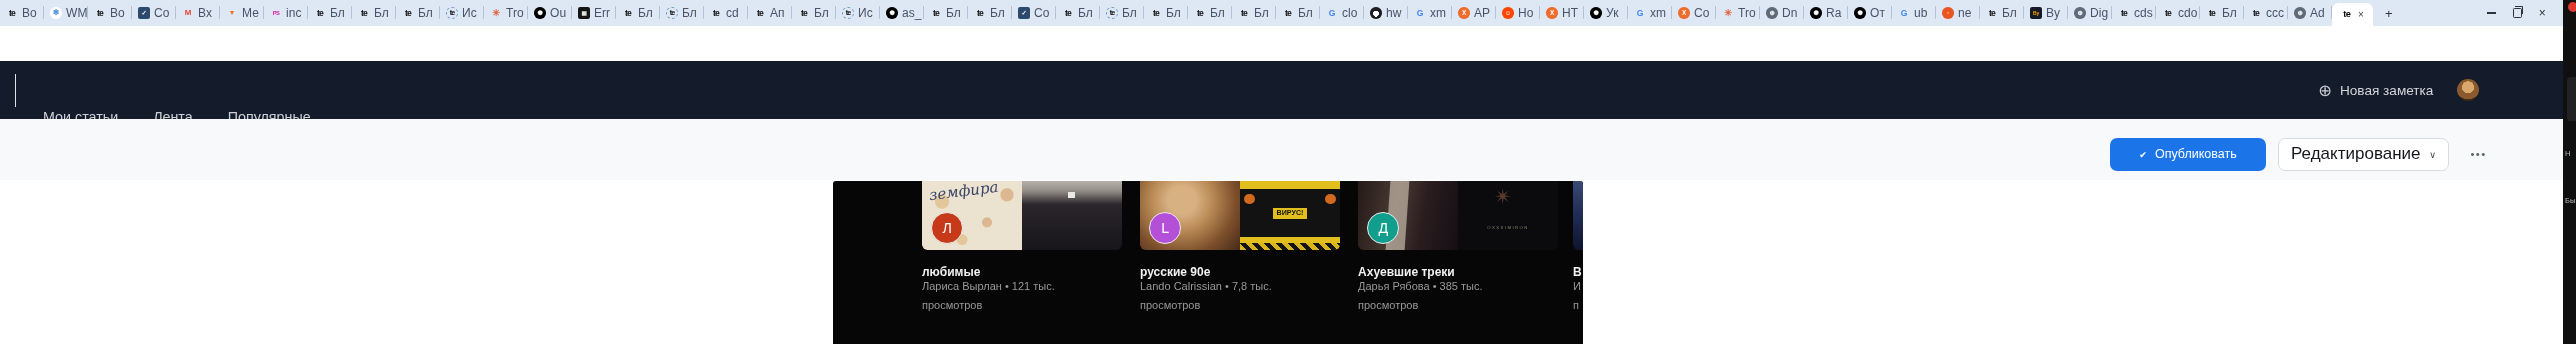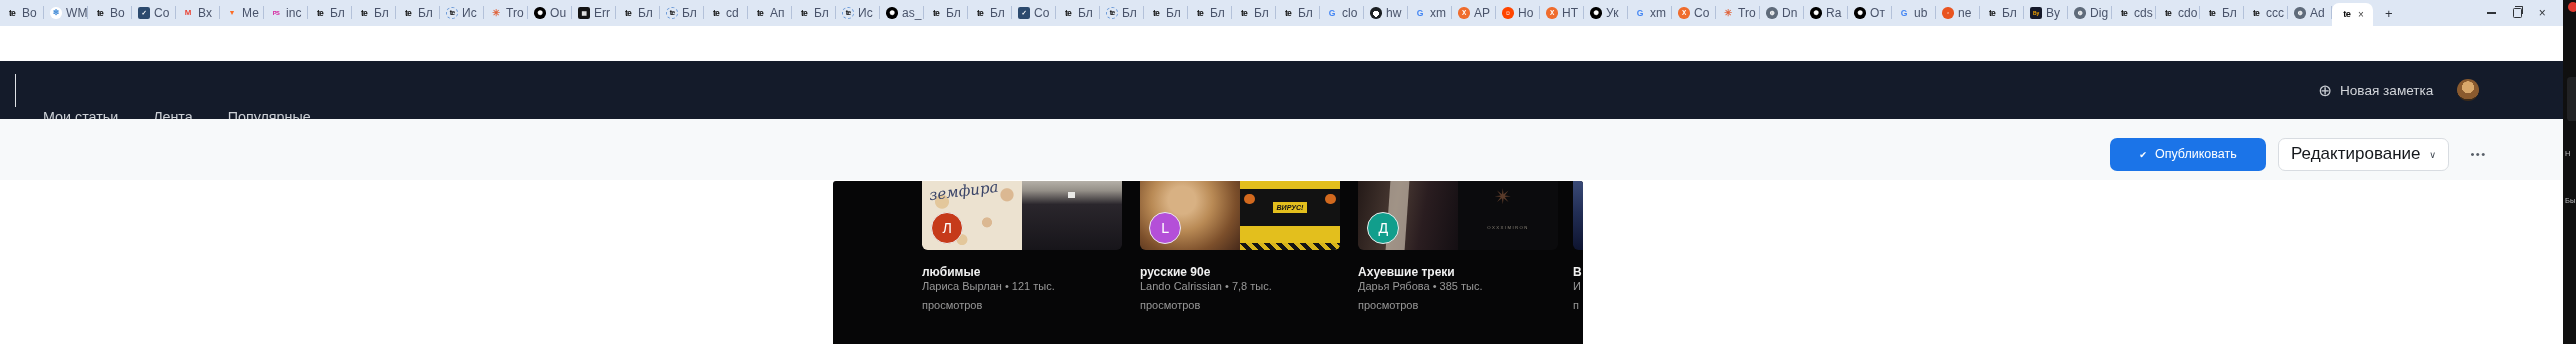--- a/index.html
+++ b/index.html
@@ -121,22 +121,22 @@
         radial-gradient(circle at 65% 60%, #dbb892 0 6%, transparent 7%),
         radial-gradient(circle at 40% 85%, #e3c79b 0 6%, transparent 7%),
         radial-gradient(circle at 85% 20%, #dbb892 0 6%, transparent 7%),#ece2d0;}
   .script-caption{position:absolute;top:1.4px;left:7.1px;font-family:"DejaVu Serif",serif;font-style:italic;
         font-size:15px;color:#3a4468;transform:rotate(-7deg);white-space:nowrap;}
   .c1r{background:linear-gradient(180deg,#b5b0a8 0%,#948f88 14%,#2a262c 34%,#17151a 100%);}
   .c1r::before{content:'';position:absolute;top:11.4px;left:46px;width:7.1px;height:5.7px;background:#e9e9e6;}
   
   .c2l{background:radial-gradient(circle at 42% 28%, #d8b183 0 18%, #b98a55 40%, #7c4f2b 70%, #46291a 100%);}
   .c2r{background:#e3bf1d;}
-  .band{position:absolute;top:8.6px;left:0;width:100px;height:37px;background:#121212;display:flex;
-        align-items:center;justify-content:center;font-style:italic;}
+  .band{position:absolute;top:8.6px;left:0;width:100px;height:48px;background:#121212;display:flex;
+        align-items:center;justify-content:center;}
   .virus-chip{background:#e3bf1d;color:#141414;font-weight:bold;font-size:7.1px;padding:1.4px 3.6px;
         white-space:nowrap;}
   .band::before,.band::after{content:'';position:absolute;top:4.3px;width:10.7px;height:10.7px;border-radius:50%;
         background:#d2691e;}
   .band::before{left:4.3px;} .band::after{right:4.3px;}
   .hazard{position:absolute;bottom:0;left:0;width:100px;height:6.4px;
         background:repeating-linear-gradient(45deg,#d8b51c 0 4.3px,#141414 4.3px 8.6px);}
   
   .c3l{background:linear-gradient(100deg,#241a18 0%,#4a3a33 38%,#2a1d20 64%,#140f13 100%);}
   .c3l::before{content:'';position:absolute;top:0;left:30px;width:18.6px;height:69px;background:#cfc3b4;

